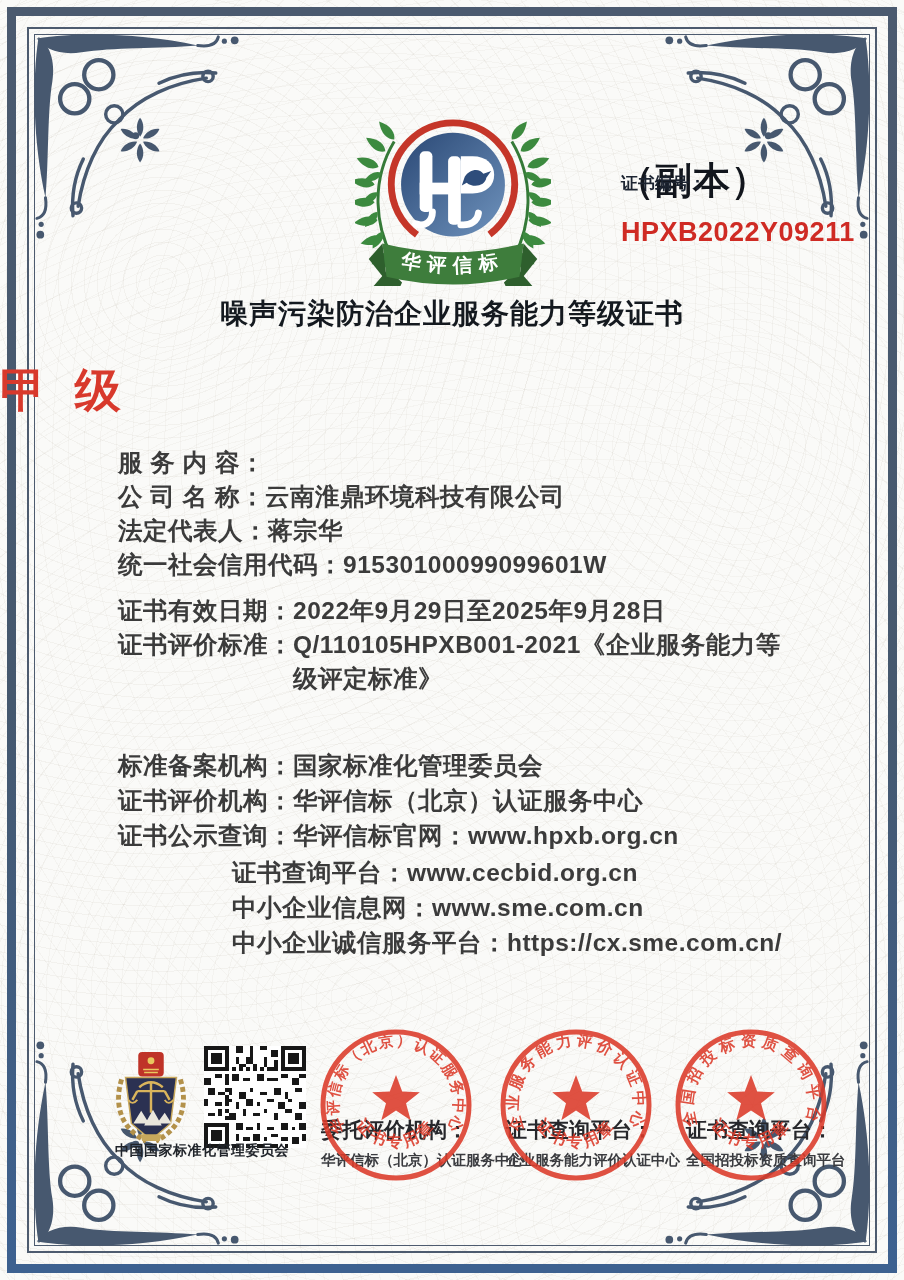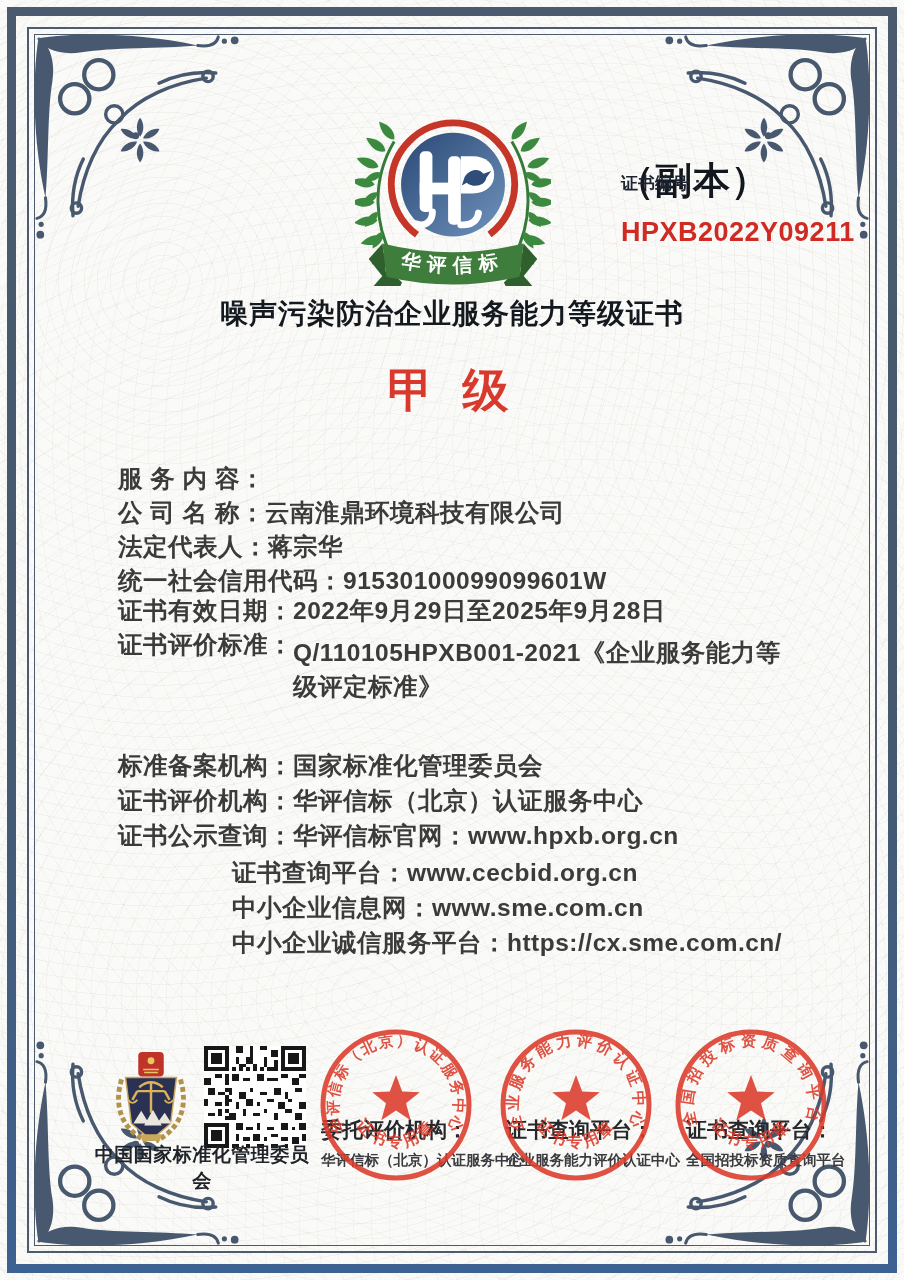--- a/index.html
+++ b/index.html
@@ -25,39 +25,39 @@
   .corner.bl{ bottom:30px; left:30px; transform:scaleY(-1); }
   .corner.br{ bottom:30px; right:30px; transform:scale(-1,-1); }
   
   .logo{ position:absolute; left:355px; top:94px; width:196px; height:192px; }
   .copy-label{ position:absolute; left:617px; top:116px; font-size:37px; font-weight:700; color:#12161d; letter-spacing:1px;margin-top:40px;}
   .certno-label{ position:absolute; left:621px; top:172px; font-size:17px; font-weight:700; color:#1c2431;}
   .certno-value{ position:absolute; left:621px; top:217px; font-size:27px; font-weight:700; color:#cf2b24; letter-spacing:.5px;}
   
   .title{ position:absolute; left:0; top:295px; width:100%; text-align:center;
           font-size:28px; font-weight:700; color:#14191f; letter-spacing:1px;}
-  .grade{ position:absolute; left:0; top:360px; width:100%; text-align:center;
+  .grade{ position:absolute; left:0; top:360px; width:100%; text-align:left;
           font-size:46px; font-weight:700; color:#d8392c; letter-spacing:8px;}
   
   .block{ position:absolute; left:118px; width:700px; color:#3b3b3b; font-weight:700; font-size:24.5px; letter-spacing:.5px;}
   .block .row{ display:flex; line-height:34px; align-items:flex-start;}
   .block .lbl{ flex-shrink:0; white-space:nowrap;}
   .block .val{ white-space:nowrap;}
-  .block .val.wrap{ white-space:normal; max-width:505px;margin-top:8px;}
-  .b-company{ top:462px; }
+  .block .val.wrap{ white-space:normal; max-width:505px;}
+  .b-company{ top:446px; }
   .b-dates{ top:594px; }
   .b-orgs{ top:748px; }
   .b-orgs .row{ line-height:35px; }
   .b-links{ top:855px; }
   .b-links .row{ line-height:35px; margin-left:114px;}
   
   .committee-emblem{ position:absolute; left:106px; top:1048px; width:90px; height:98px;}
   .qr{ position:absolute; left:204px; top:1046px; width:102px; height:102px;}
   .committee-name{ position:absolute; left:88px; top:1142px; width:228px; text-align:center;
-                   font-size:19px; font-weight:700; color:#20242a; letter-spacing:.5px;}
+                   font-size:14px; font-weight:700; color:#20242a; letter-spacing:.5px;}
   .seal{ position:absolute; top:1026px; width:158px; height:158px; opacity:.88; z-index:3;}
   .seal-1{ left:317px; } .seal-2{ left:497px; } .seal-3{ left:672px; }
   .caption{ position:absolute; z-index:2; color:#26272b; white-space:nowrap;}
   .caption .c1{ font-size:21px; font-weight:700;}
   .caption .c2{ font-size:14.5px; font-weight:700; color:#3a3b3f; margin-top:7px;}
   .cap-1{ left:321px; top:1116px;} .cap-2{ left:506px; top:1116px;} .cap-3{ left:686px; top:1116px;}
   svg text{ font-family:"Liberation Sans","DejaVu Sans",sans-serif; }
 </style>
 </head>
 <body>

